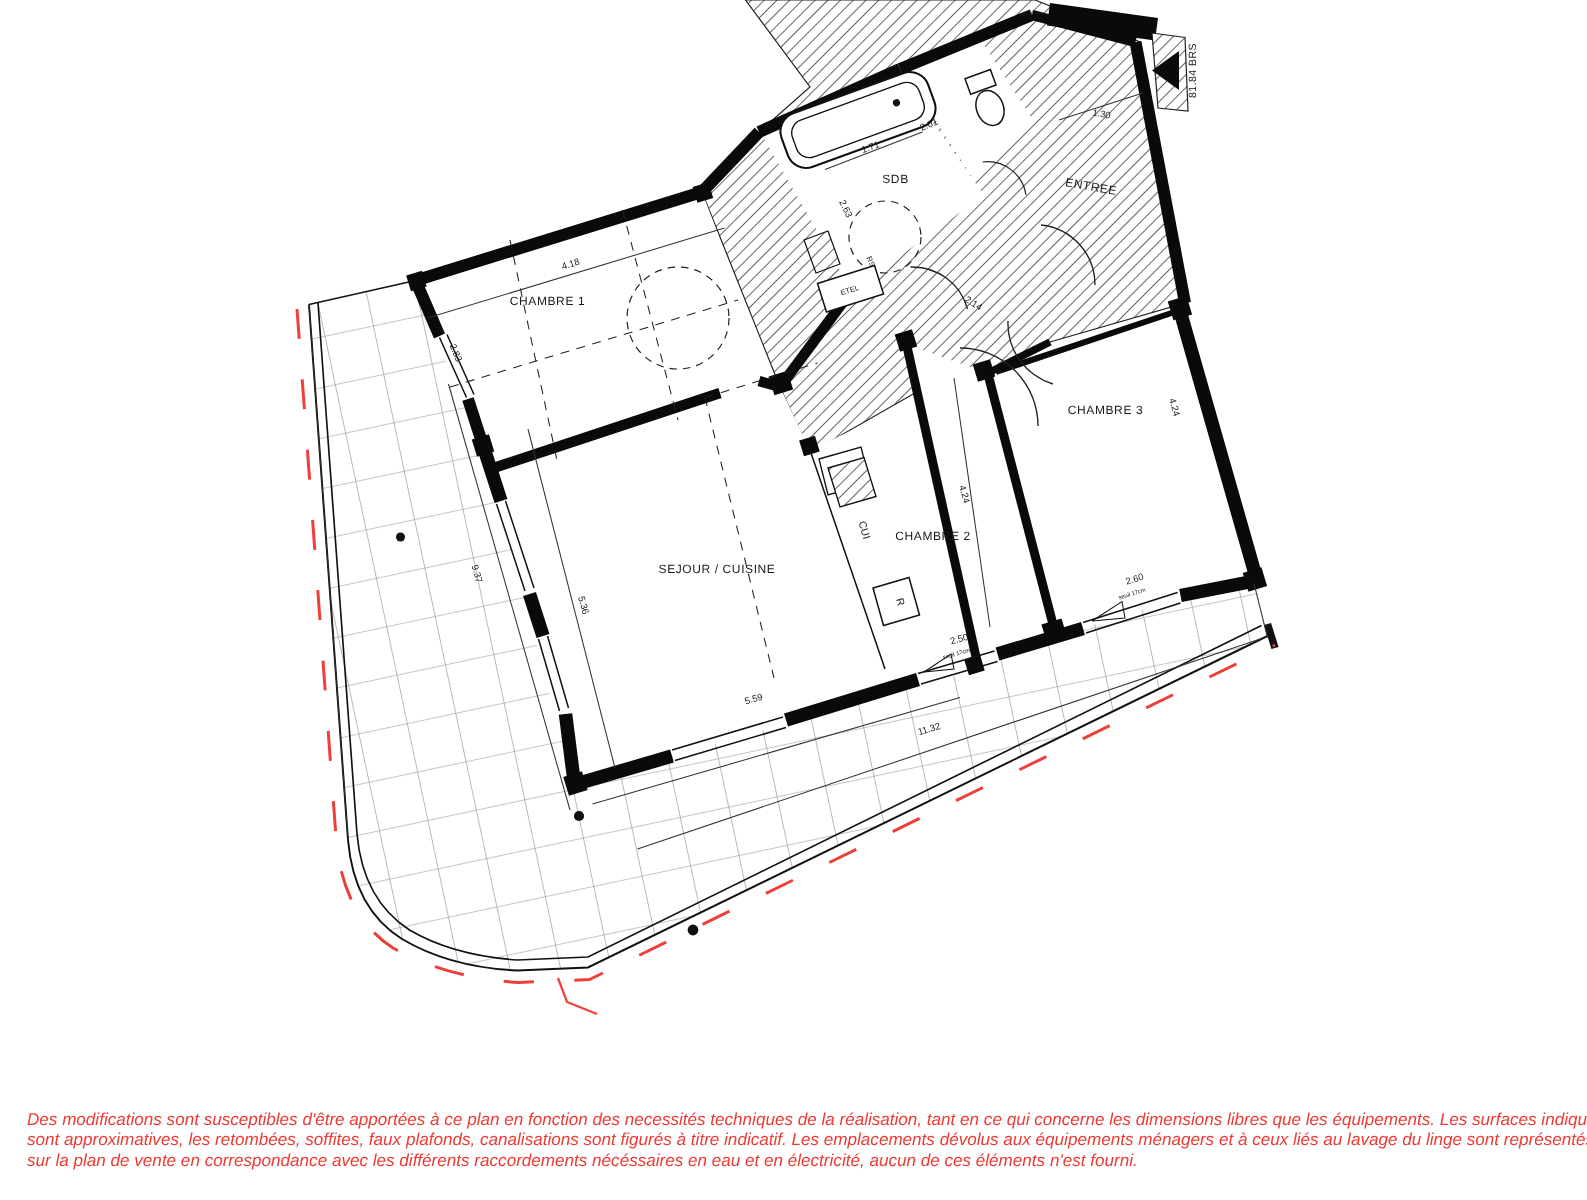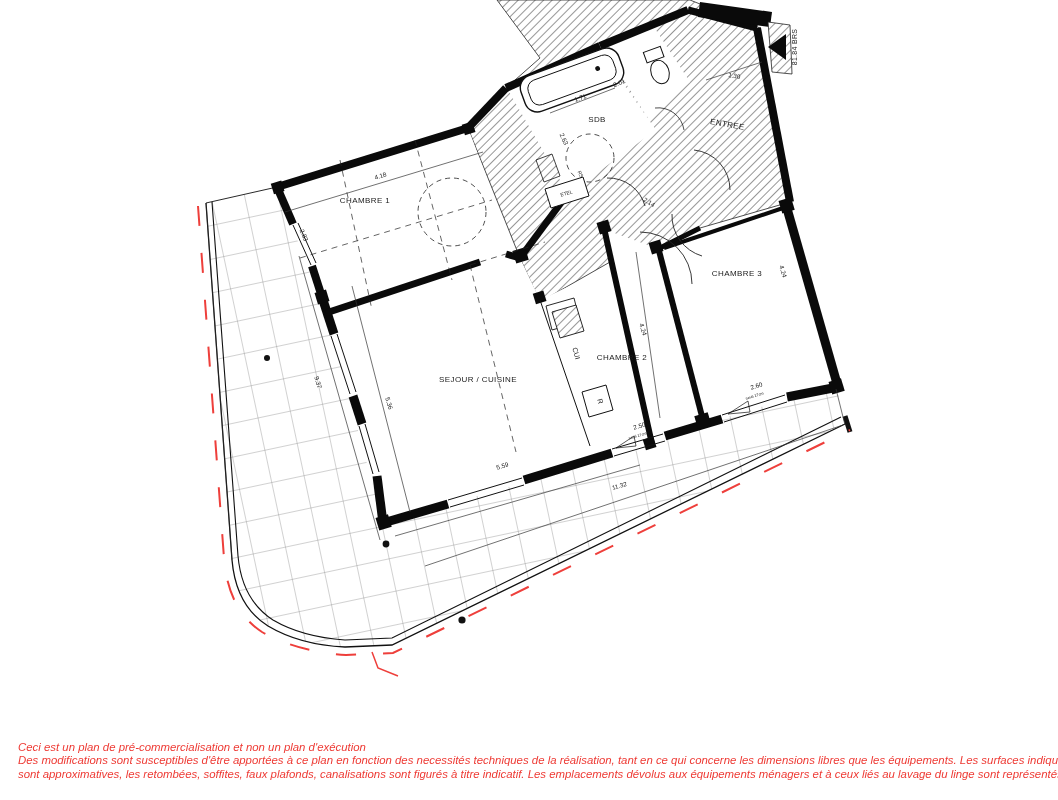--- a/index.html
+++ b/index.html
@@ -231,17 +231,17 @@
 
   <g>
     <polygon points="700,2 772,12 770,27 698,17" fill="#0a0a0a"></polygon>
     <polygon points="768,22 790,25 792,74 772,72" fill="url(#hatch)" stroke="#222" stroke-width="0.8"></polygon>
     <polygon points="786,34 786,60 768,47" fill="#0a0a0a"></polygon>
     <text class="marker-lbl" x="797" y="47" text-anchor="middle" transform="rotate(-90 797 47)">81.84 BRS</text>
   </g>
 </svg>
 
 <div id="disclaimer" style="color: rgb(238, 58, 52);">
-  <div>Ceci est un plan de pré-commercialisation et non un plan d'exécution</div>
   <div>Des modifications sont susceptibles d'être apportées à ce plan en fonction des necessités techniques de la réalisation, tant en ce qui concerne les dimensions libres que les équipements. Les surfaces indiquées</div>
   <div>sont approximatives, les retombées, soffites, faux plafonds, canalisations sont figurés à titre indicatif. Les emplacements dévolus aux équipements ménagers et à ceux liés au lavage du linge sont représentés</div>
+  <div>sur la plan de vente en correspondance avec les différents raccordements nécéssaires en eau et en électricité, aucun de ces éléments n'est fourni.</div>
 </div>
 </div>
 
 </body></html>

